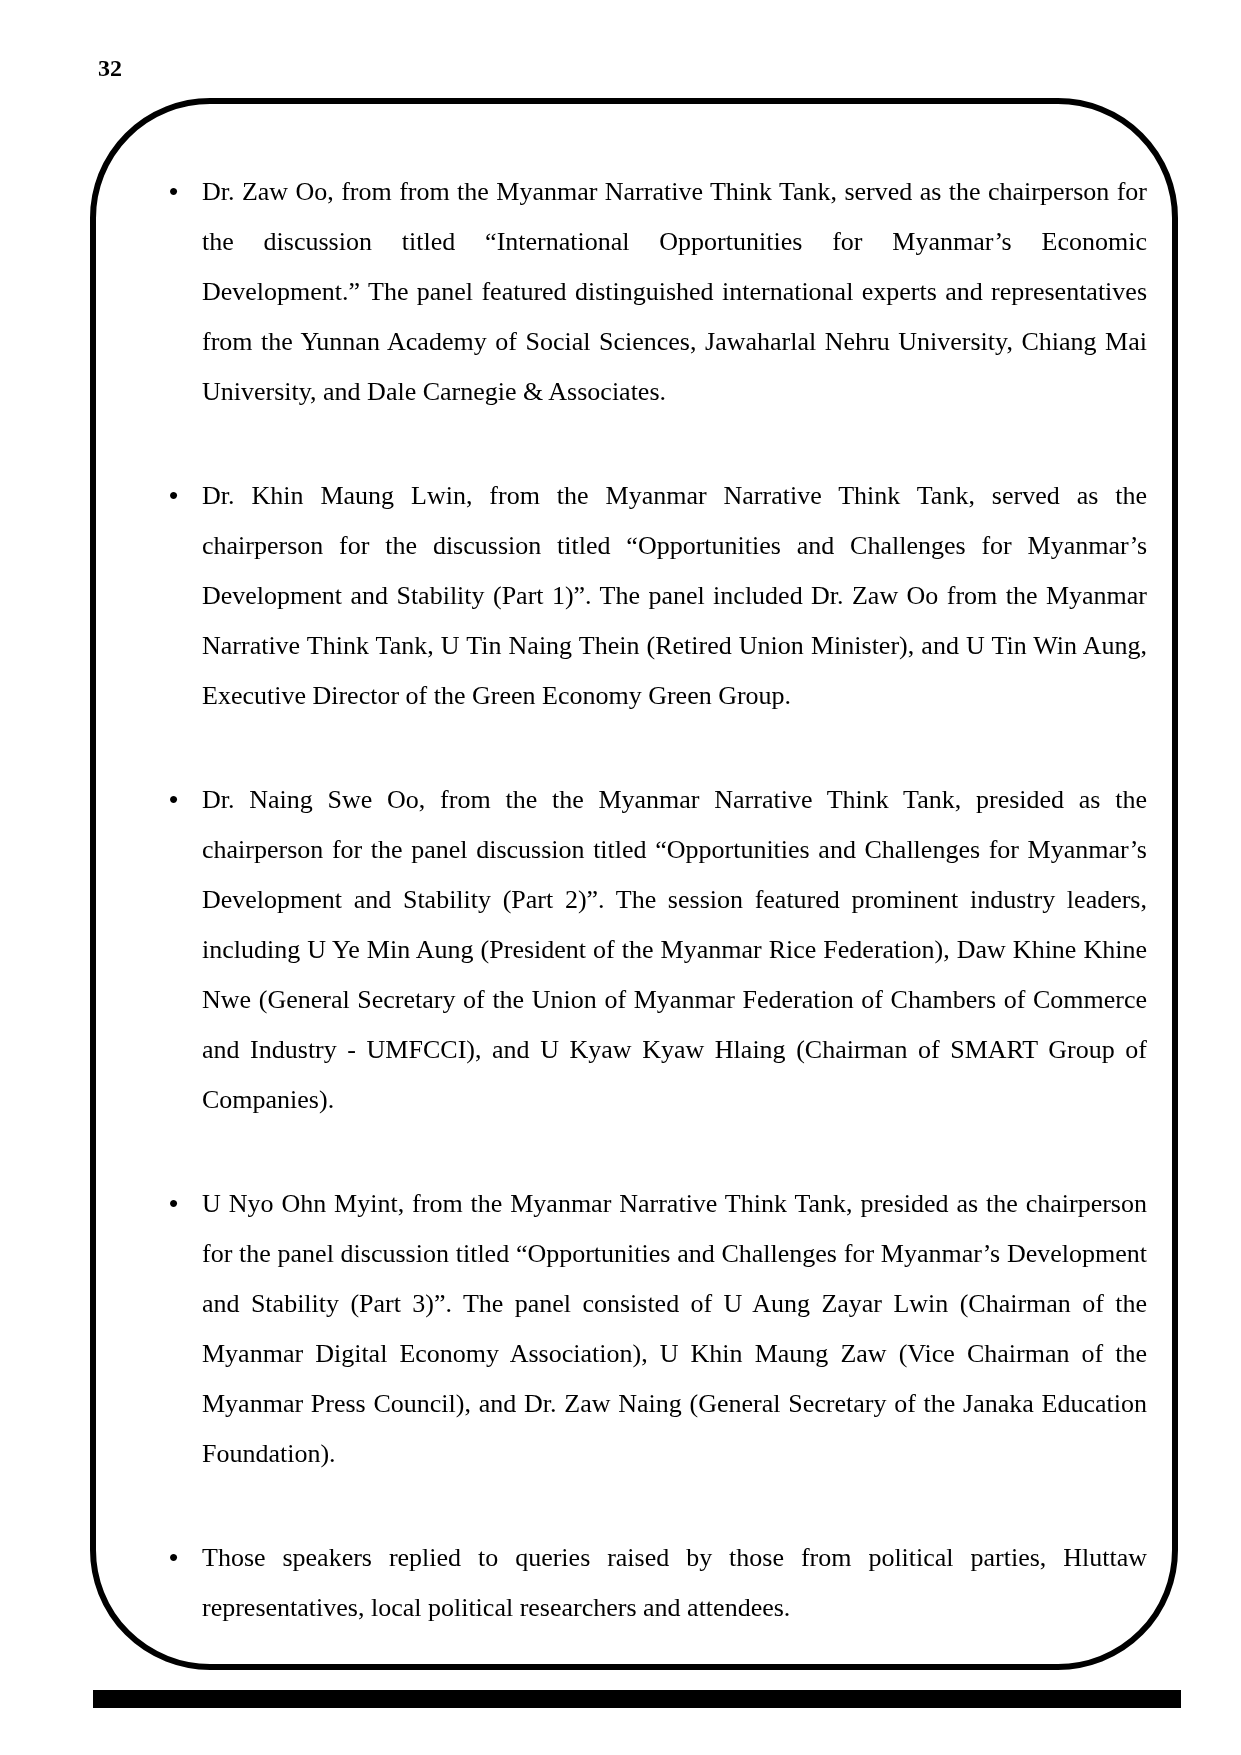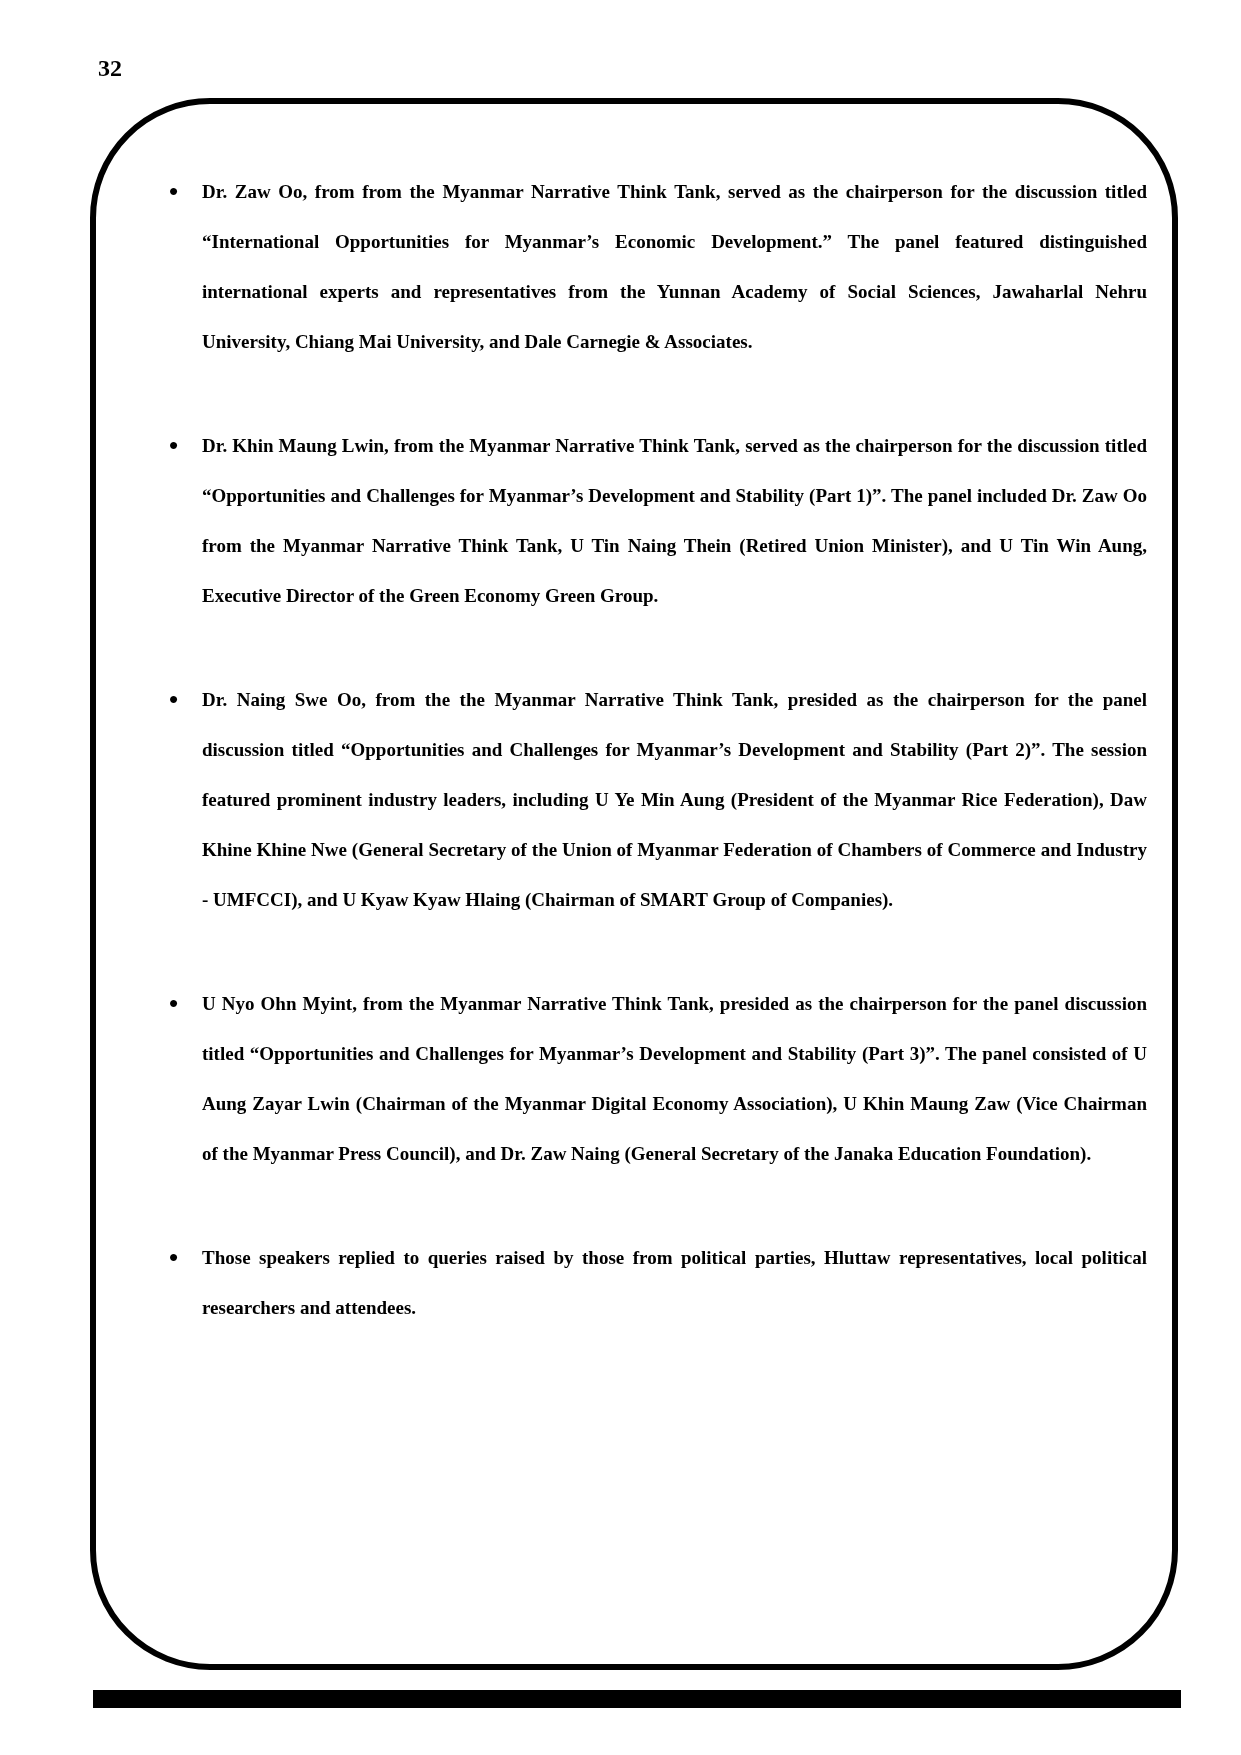--- a/index.html
+++ b/index.html
@@ -49,23 +49,23 @@
   .marker {
     flex: none;
     width: 33px;
     font-size: 26px;
     line-height: 50px;
     font-weight: bold;
   }
   .bullet-text {
     flex: none;
     width: 963px;
-    font-size: 19px;
+    font-size: 26px;
     line-height: 50px;
-    font-weight: bold;
+    font-weight: normal;
     text-align: justify;
     color: #000000;
   }
   .bullet-text::after {
     
     content: "";
     display: inline-block;
     width: 0;
   }
   .footer-rule {

